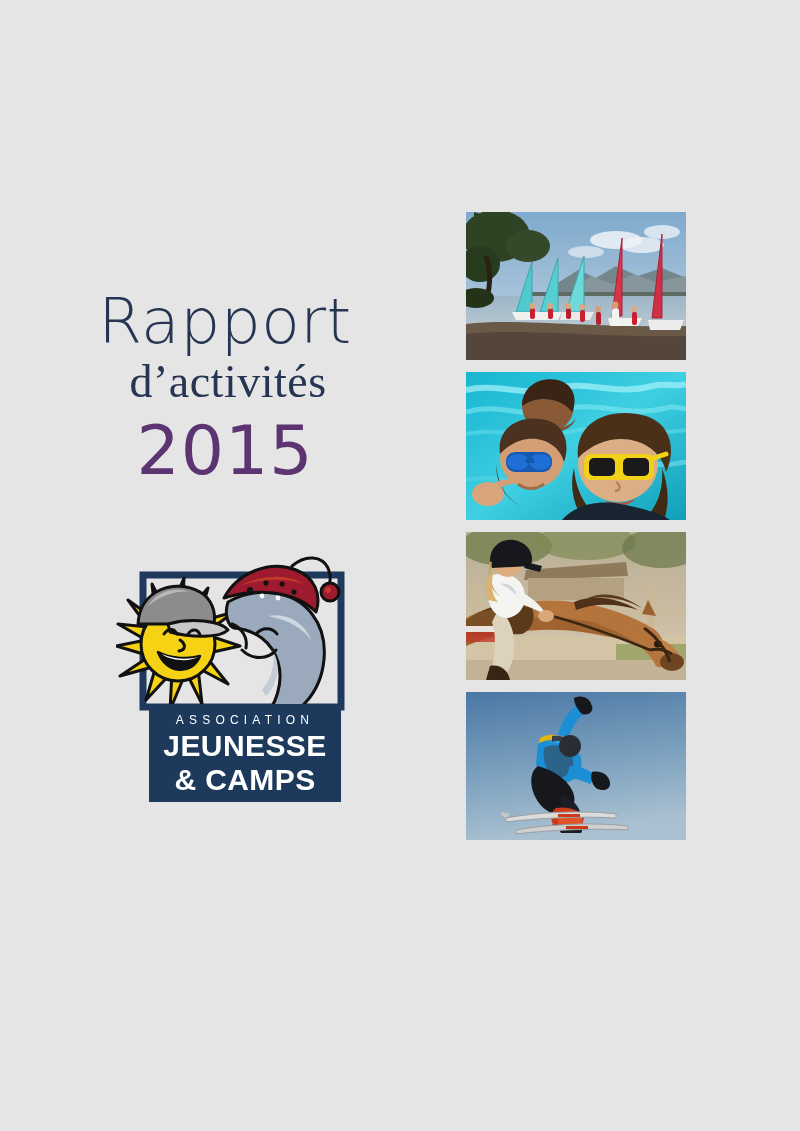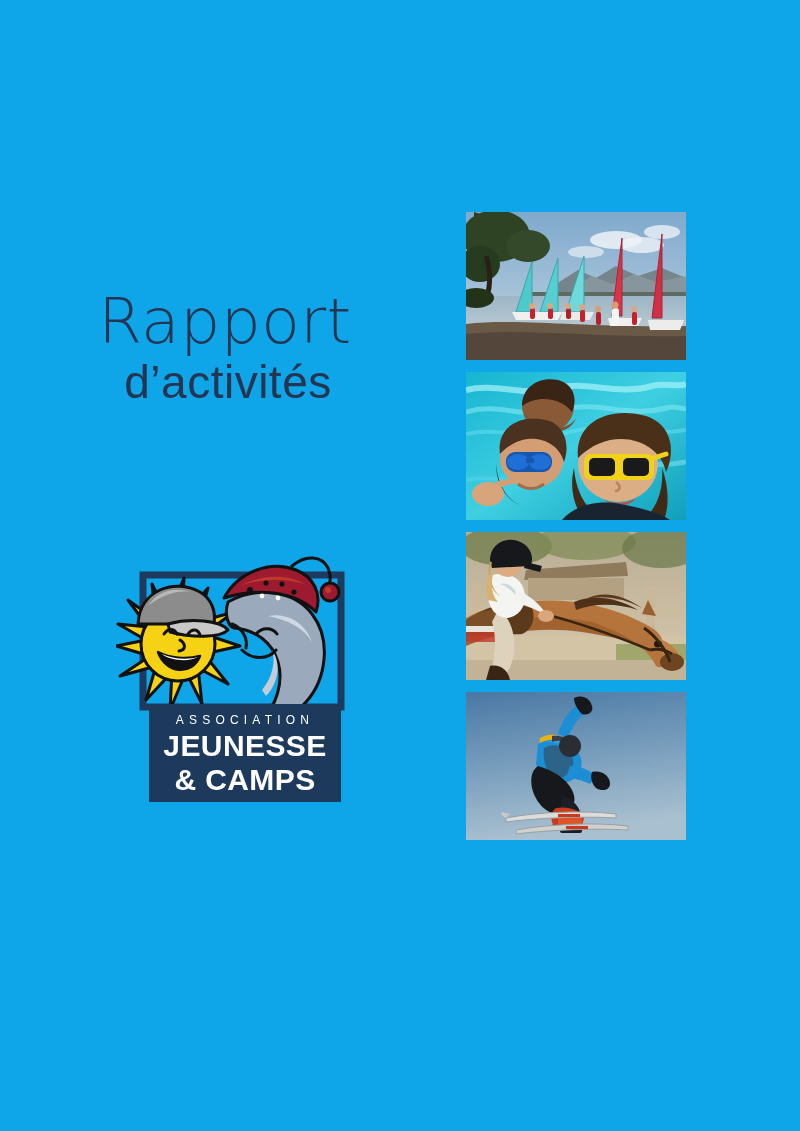--- a/index.html
+++ b/index.html
@@ -8,21 +8,21 @@
     padding: 0;
     background: #ffffff;
   }
   body {
     font-family: "Liberation Sans", sans-serif;
   }
   .page {
     position: relative;
     width: 800px;
     height: 1131px;
-    background: #0ea5e9;
+    background: #e5e5e5;
     overflow: hidden;
   }
 
   
   .title-block {
     position: absolute;
     left: 0;
     top: 290px;
     width: 440px;
     text-align: center;
@@ -31,21 +31,21 @@
     font-family: "DejaVu Sans", sans-serif;
     font-weight: 300;
     font-size: 63px;
     line-height: 1.0;
     letter-spacing: 0.5px;
     color: #253552;
     margin: 0 0 6px 0;
     padding-left: 10px;
   }
   .title-sub {
-    font-family: Liberation Sans, sans-serif;
+    font-family: Liberation Serif, serif;
     font-weight: 300;
     font-size: 46px;
     line-height: 1.0;
     letter-spacing: 0.5px;
     color: #253552;
     margin: 0 0 12px 0;
     padding-left: 16px;
   }
   .title-year {
     font-family: "DejaVu Sans", sans-serif;
@@ -86,20 +86,21 @@
   .photo svg { display: block; width: 220px; height: 148px; }
 </style>
 </head>
 <body>
 
 <div class="page">
 
   <div class="title-block">
     <div class="title-main">Rapport</div>
     <div class="title-sub">d’activités</div>
+    <div class="title-year">2015</div>
   </div>
 
   <div class="logo">
     <svg class="logo-svg" viewBox="0 0 250 290" xmlns="http://www.w3.org/2000/svg">
 
       <g>
         <rect x="27" y="47" width="198" height="132" fill="none" stroke="#1e3a5f" stroke-width="7"></rect>
       </g>
 
       <g>

